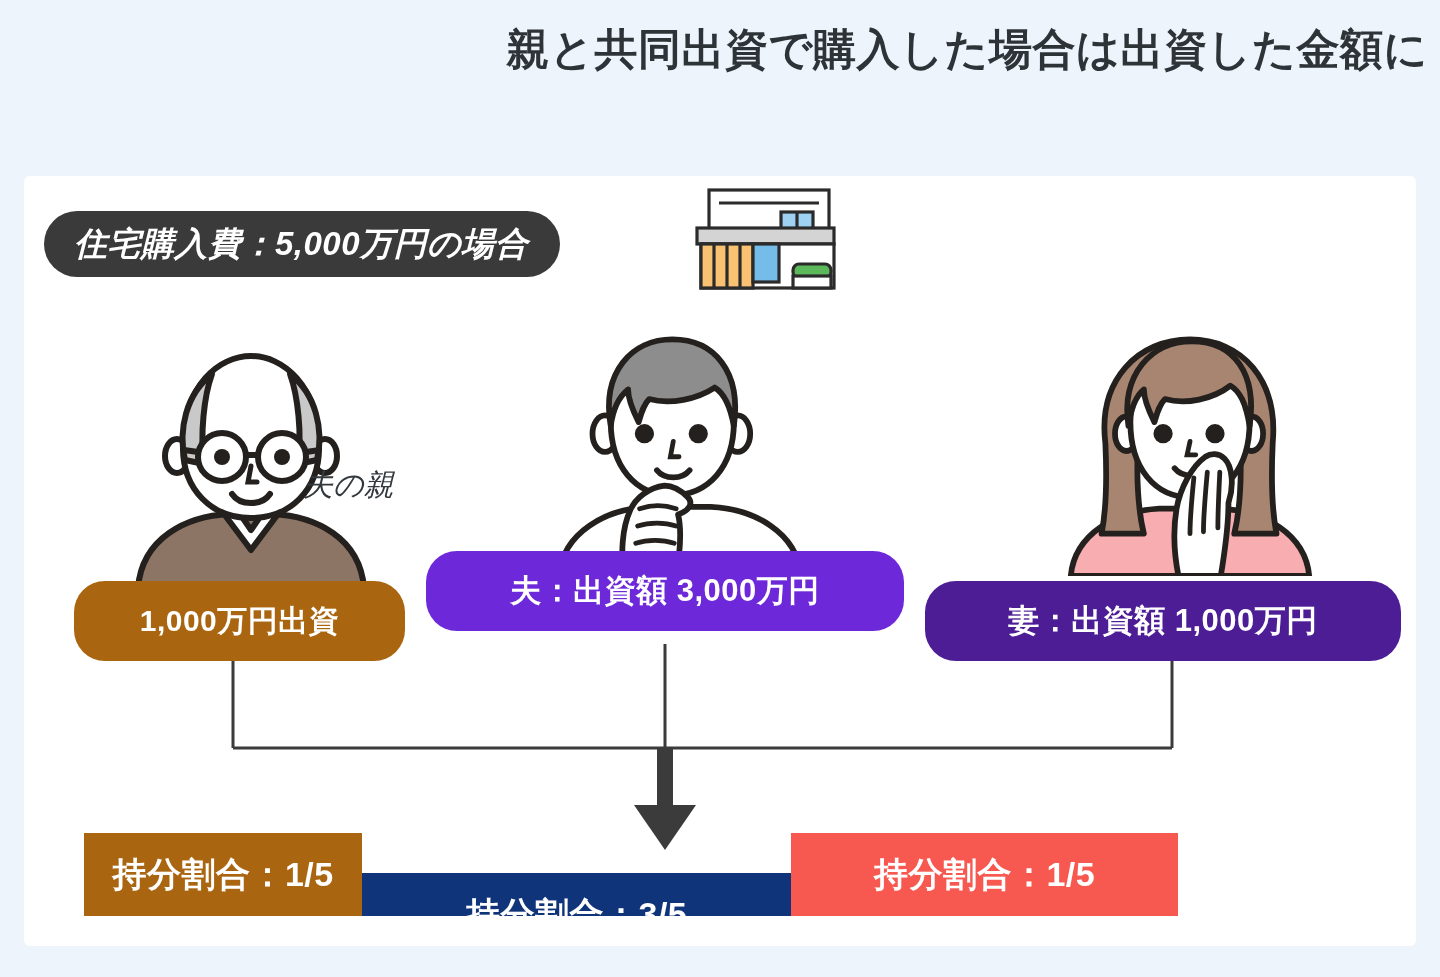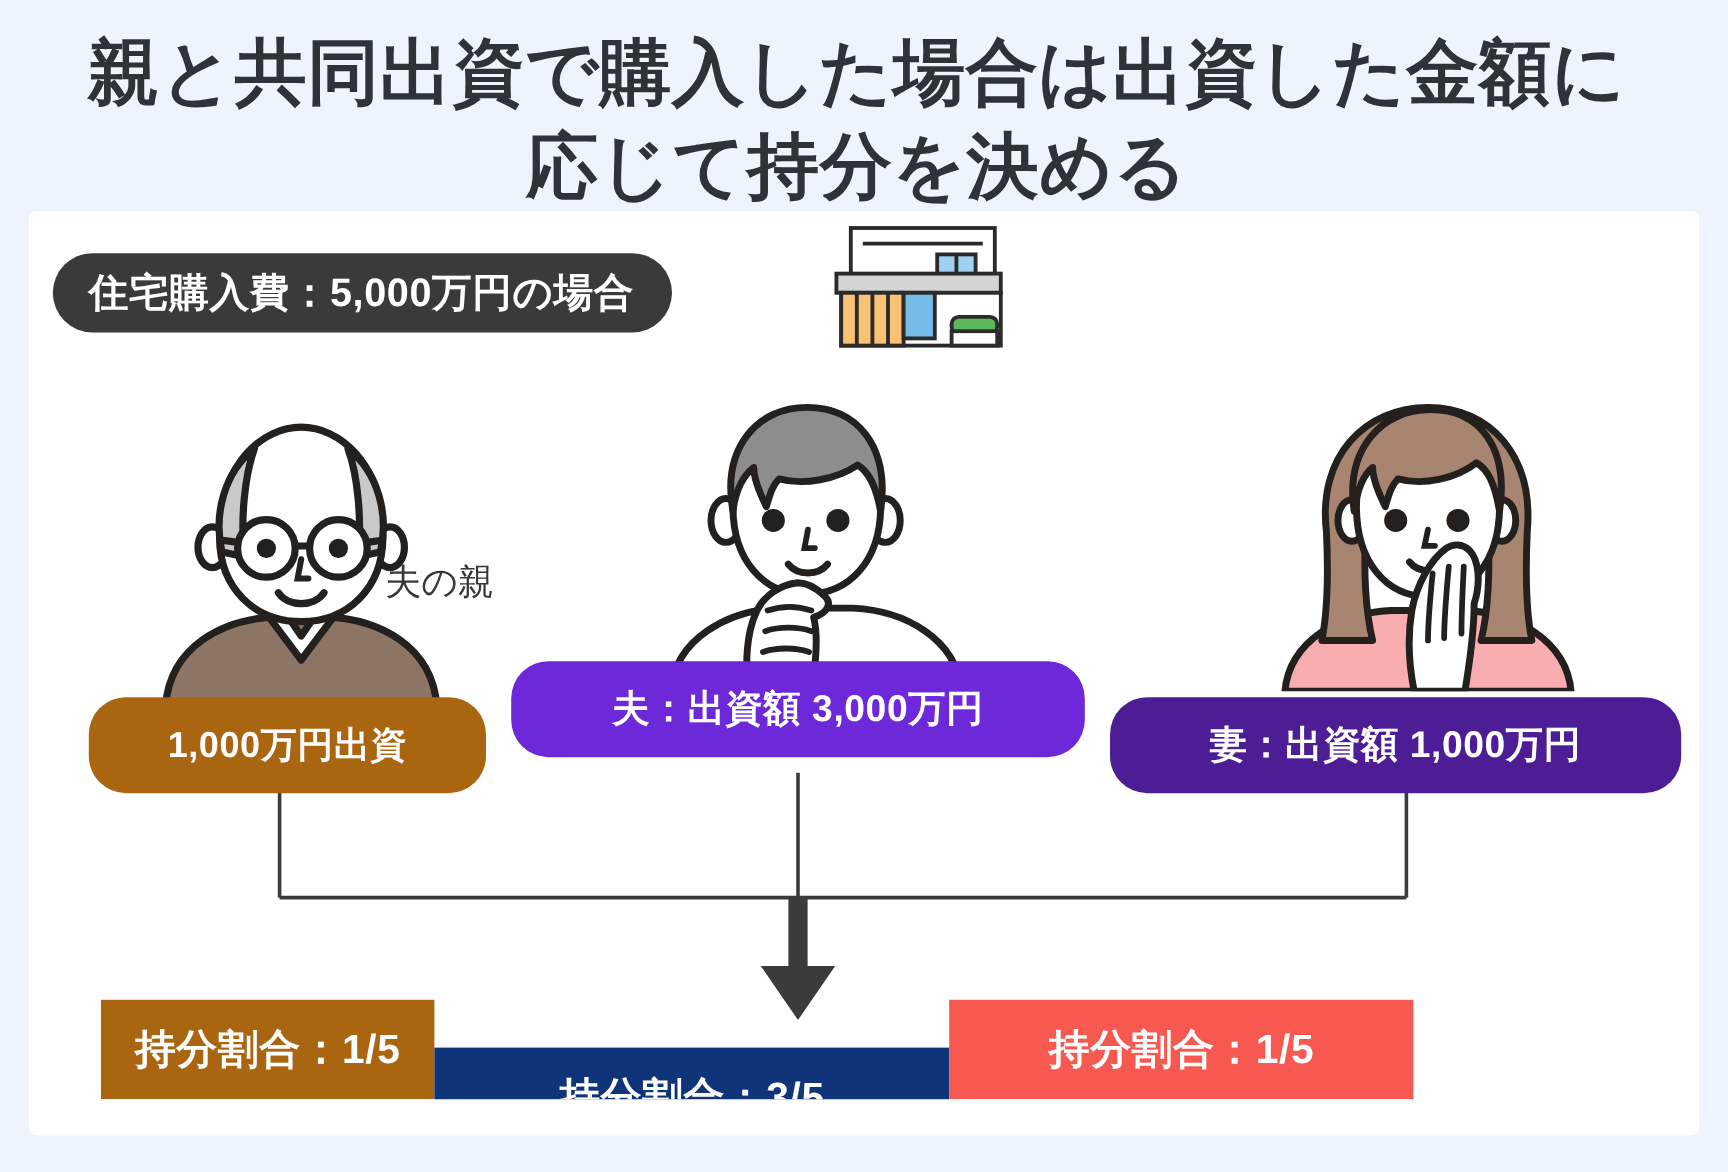--- a/index.html
+++ b/index.html
@@ -14,23 +14,23 @@
     overflow: hidden;
     position: relative;
   }
 
   
   .title {
     position: absolute;
     left: 0;
     top: 22px;
     width: 1428px;
-    text-align: center;
+    text-align: right;
     color: #2e3338;
-    font-size: 60px;
+    font-size: 43px;
     font-weight: bold;
     line-height: 1.30;
     letter-spacing: 0.5px;
   }
   .title .line { display: block; }
 
   
   .card {
     position: absolute;
     left: 24px;
@@ -50,20 +50,21 @@
     padding: 0 32px 0 30px;
     background: #3a3a3a;
     border-radius: 33px;
     display: flex;
     align-items: center;
     color: #ffffff;
     font-size: 33px;
     font-weight: bold;
     letter-spacing: 0.5px;
     white-space: nowrap;
+    font-style: italic;
   }
 
   
   .building-icon {
     position: absolute;
     left: 693px;
     top: 186px;
     width: 145px;
     height: 105px;
   }
@@ -73,26 +74,27 @@
     position: absolute;
     width: 300px;
     height: 250px;
   }
   .person.parent  { left: 120px; top: 338px; }
   .person.husband { left: 530px; top: 326px; }
   .person.wife    { left: 1040px; top: 326px; }
 
   .person-caption {
     position: absolute;
-    left: 321px;
+    left: 303px;
     top: 465px;
     color: #33383d;
     font-size: 30px;
     font-weight: 500;
     white-space: nowrap;
+    font-style: italic;
   }
 
   
   .connectors {
     position: absolute;
     left: 0;
     top: 600px;
     width: 1440px;
     height: 250px;
   }
@@ -141,21 +143,20 @@
   }
   .share-seg.parent  { width: 330px;  background: #a9650f; }
   .share-seg.husband { width: 509px;  background: #10347a; margin-top: 40px; }
   .share-seg.wife    { width: 459px;  background: #f7584f; }
 </style>
 </head>
 <body>
 
 <div class="title">
   <span class="line">親と共同出資で購入した場合は出資した金額に</span>
-  <span class="line">応じて持分を決める</span>
 </div>
 
 <div class="card"></div>
 
 <div class="banner">
   <span>住宅購入費：5,000万円の場合</span>
 </div>
 
 <svg class="building-icon" viewBox="0 0 145 105">
   <rect x="16" y="4" width="120" height="52" fill="#ffffff" stroke="#2b2b2b" stroke-width="3.2"></rect>

